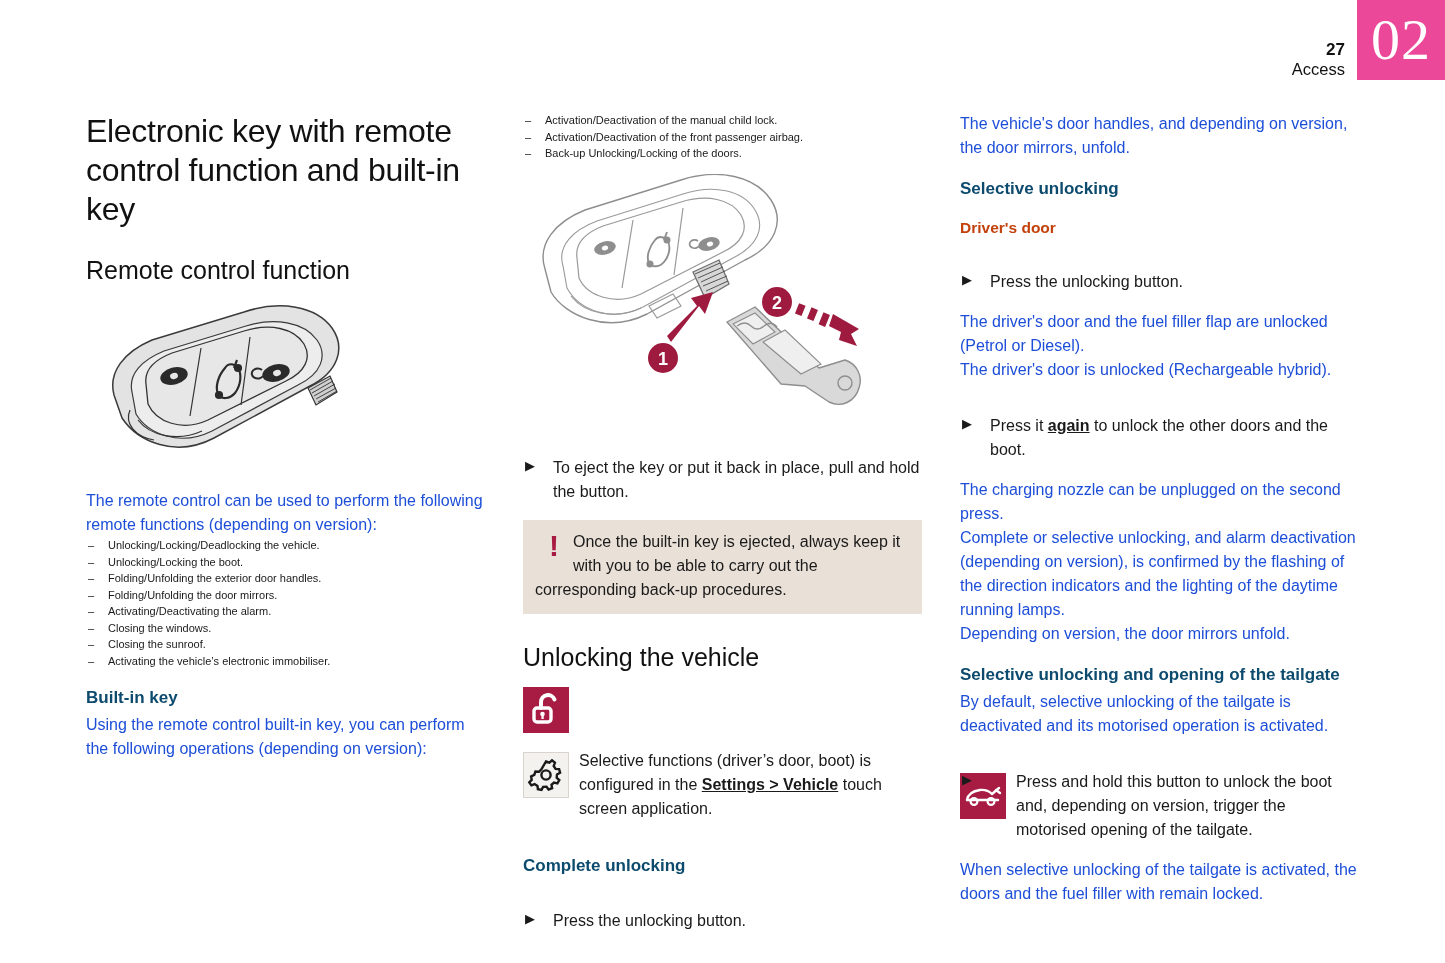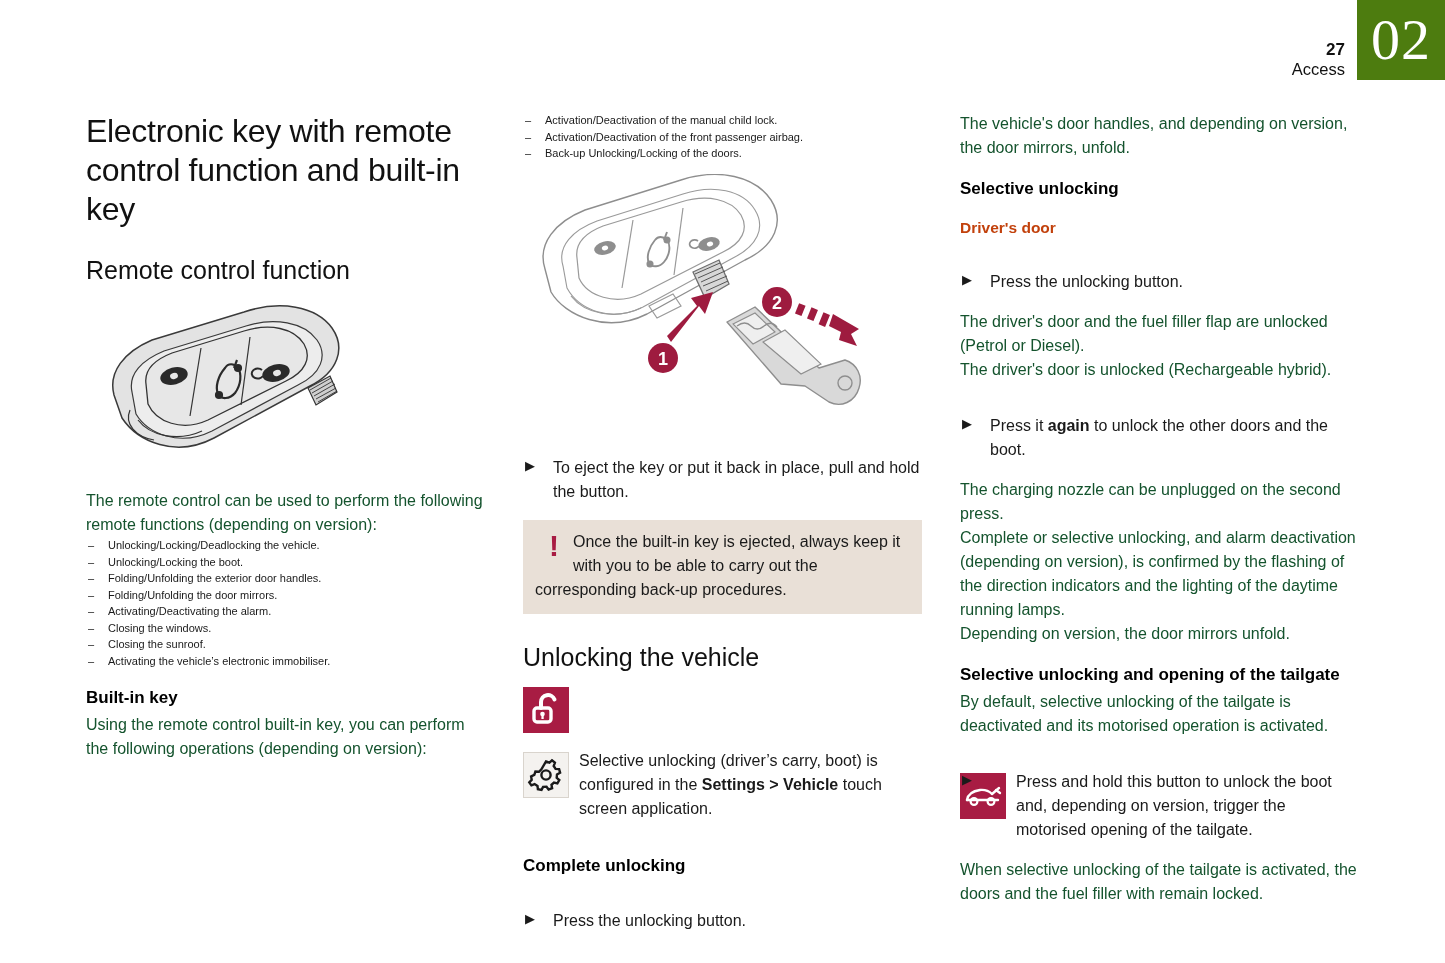--- a/index.html
+++ b/index.html
@@ -23,21 +23,21 @@
     right: 0;
     width: 400px;
     height: 92px;
   }
   .chapter-tab {
     position: absolute;
     top: 0;
     right: 0;
     width: 88px;
     height: 80px;
-    background: #4d7c0f;
+    background: #ec4899;
     color: #ffffff;
     font-family: "Liberation Serif", serif;
     font-size: 58px;
     line-height: 80px;
     text-align: center;
     letter-spacing: 1px;
   }
   .header-meta {
     position: absolute;
     top: 40px;
@@ -87,34 +87,34 @@
     font-weight: 400;
     line-height: 1.25;
     margin: 0 0 14px 0;
     color: #111;
   }
   h3.bold-head {
     font-size: 17px;
     font-weight: bold;
     line-height: 1.3;
     margin: 18px 0 4px 0;
-    color: #000000;
+    color: #0c4a6e;
   }
   h4.small-head {
     font-size: 15.5px;
     font-weight: bold;
     line-height: 1.3;
     margin: 18px 0 2px 0;
     color: #c2410c;
   }
   p.body {
     font-size: 16px;
     line-height: 1.50;
     margin: 0 0 0 0;
-    color: #14532d;
+    color: #1d4ed8;
   }
   p.body + p.body { margin-top: 0; }
 
   ul.dash-list {
     list-style: none;
     margin: 0;
     padding: 0;
     font-size: 11px;
     line-height: 1.50;
   }
@@ -178,21 +178,21 @@
   .icon-float-left {
     float: left;
     margin: 3px 10px 2px 0;
   }
 
   .config-block { margin-top: 6px; }
   .config-block::after { content: ""; display: block; clear: both; }
 
   .tailgate-block::after { content: ""; display: block; clear: both; }
 
-  b, strong { font-weight: bold; }
+  b, strong { font-weight: bold; text-decoration: underline; }
 
   
   .illus {
     display: block;
   }
   .illus-keyfob { margin: 8px 0 14px 8px; }
   .illus-eject  { margin: 12px 0 10px 0; }
 </style>
 </head>
 <body>
@@ -396,21 +396,21 @@
 
     <div class="config-block">
       <div class="ico-box ico-light icon-float-left">
         <svg width="44" height="44" viewBox="0 0 44 44">
           <g fill="none" stroke="#1a1a1a" stroke-width="2.4">
             <path d="M22 8.5 l3.4 1.1 2.6 -2.3 2.9 2.4 -1.2 3.3 1.9 2.9 3.5 0.2 1 3.6 -3.1 1.7 -0.3 3.4 2.6 2.3 -1.9 3.2 -3.4 -0.8 -2.5 2.3 0.6 3.4 -3.5 1.3 -2.1 -2.8 -3.4 0.2 -1.6 3 -3.6 -0.6 -0.4 -3.4 -2.9 -1.8 -3.2 1.3 -2.1 -3 2.4 -2.5 -0.6 -3.4 3.2 -1.7 1.1 -3.3 3.6 0.3 2.4 -2.5 z"></path>
             <circle cx="22" cy="22" r="4.6"></circle>
           </g>
         </svg>
       </div>
-      <p class="icon-para"><span>Selective unlocking (driver’s carry, boot) is configured in the </span><b>Settings &gt; Vehicle</b><span> touch screen application.</span></p>
+      <p class="icon-para"><span>Selective functions (driver’s door, boot) is configured in the </span><b>Settings &gt; Vehicle</b><span> touch screen application.</span></p>
     </div>
 
     <h3 class="bold-head">Complete unlocking</h3>
     <p class="arrow-item">Press the unlocking button.</p>
   </div>
 
   <div class="col col-right">
 
     <p class="body">The vehicle's door handles, and depending on version, the door mirrors, unfold.</p>
 

